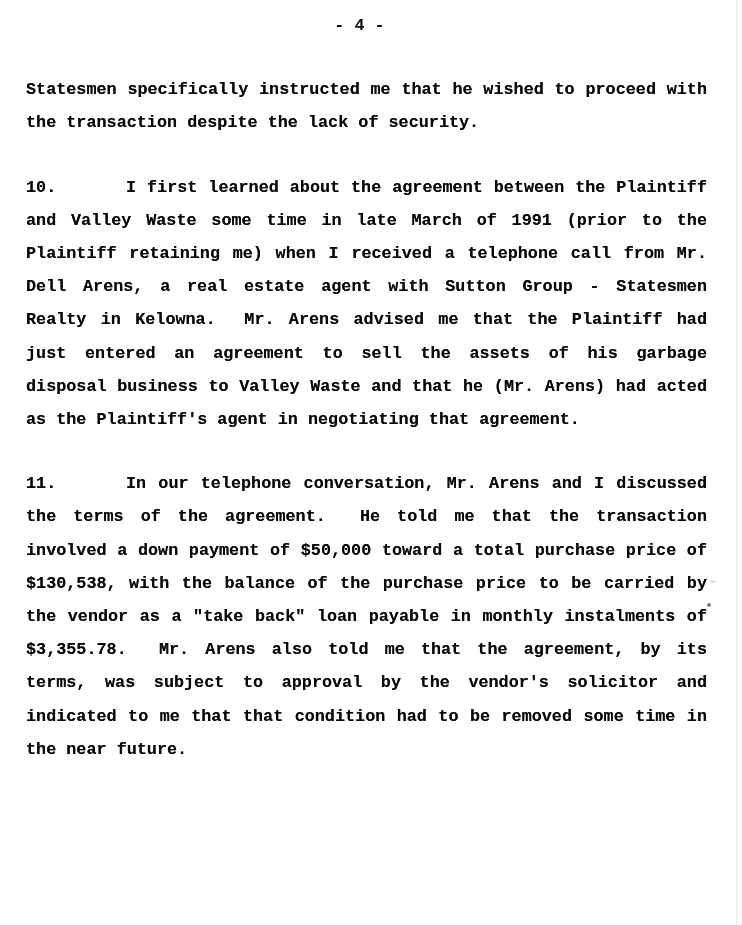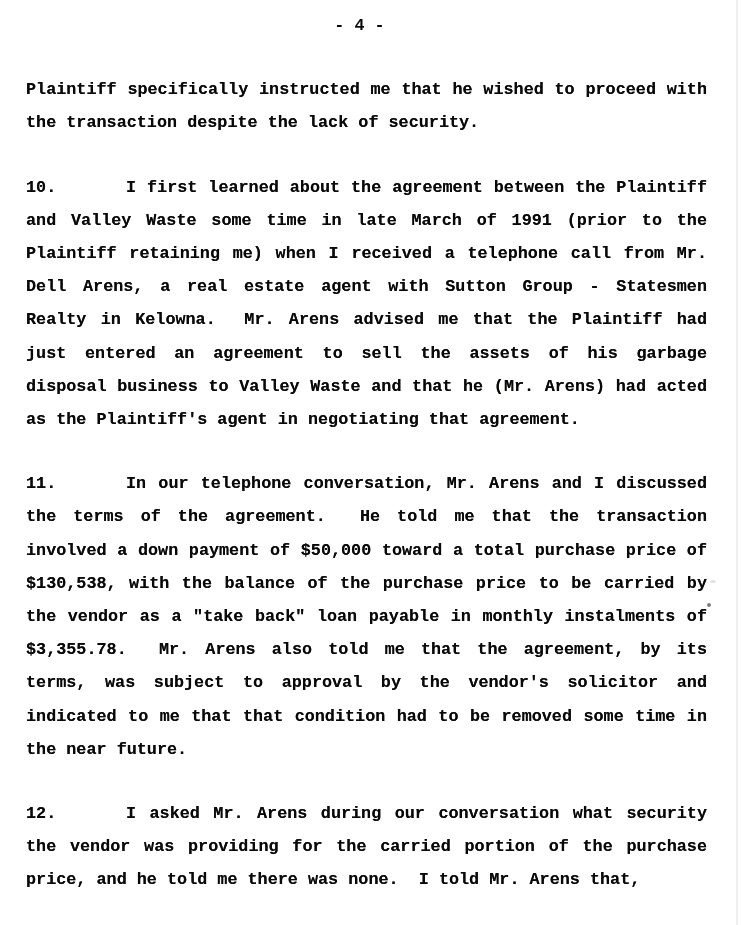--- a/index.html
+++ b/index.html
@@ -69,25 +69,24 @@
     background: #d6d6d4;
   }
 </style>
 </head>
 <body>
 
 <div class="sheet">
   <div class="content">
     <div class="page-num">- 4 -</div>
 
-    <p class="para"><span>Plaintiff specifically instructed me that he wished to proceed with the transaction despite the lack of security.</span></p>
+    <p class="para"><span>Statesmen specifically instructed me that he wished to proceed with the transaction despite the lack of security.</span></p>
 
     <p class="para"><span class="pnum">10.</span><span>I first learned about the agreement between the Plaintiff and Valley Waste some time in late March of 1991 (prior to the Plaintiff retaining me) when I received a telephone call from Mr. Dell Arens, a real estate agent with Sutton Group - Statesmen Realty in Kelowna.  Mr. Arens advised me that the Plaintiff had just entered an agreement to sell the assets of his garbage disposal business to Valley Waste and that he (Mr. Arens) had acted as the Plaintiff's agent in negotiating that agreement.</span></p>
 
     <p class="para"><span class="pnum">11.</span><span>In our telephone conversation, Mr. Arens and I discussed the terms of the agreement.  He told me that the transaction involved a down payment of $50,000 toward a total purchase price of $130,538, with the balance of the purchase price to be carried by the vendor as a "take back" loan payable in monthly instalments of $3,355.78.  Mr. Arens also told me that the agreement, by its terms, was subject to approval by the vendor's solicitor and indicated to me that that condition had to be removed some time in the near future.</span></p>
 
-    <p class="para"><span class="pnum">12.</span><span>I asked Mr. Arens during our conversation what security the vendor was providing for the carried portion of the purchase price, and he told me there was none.  I told Mr. Arens that,</span></p>
   </div>
 
   <div class="edge-line"></div>
   <div class="speck-a"></div>
   <div class="speck-b"></div>
 </div>
 
 </body></html>

